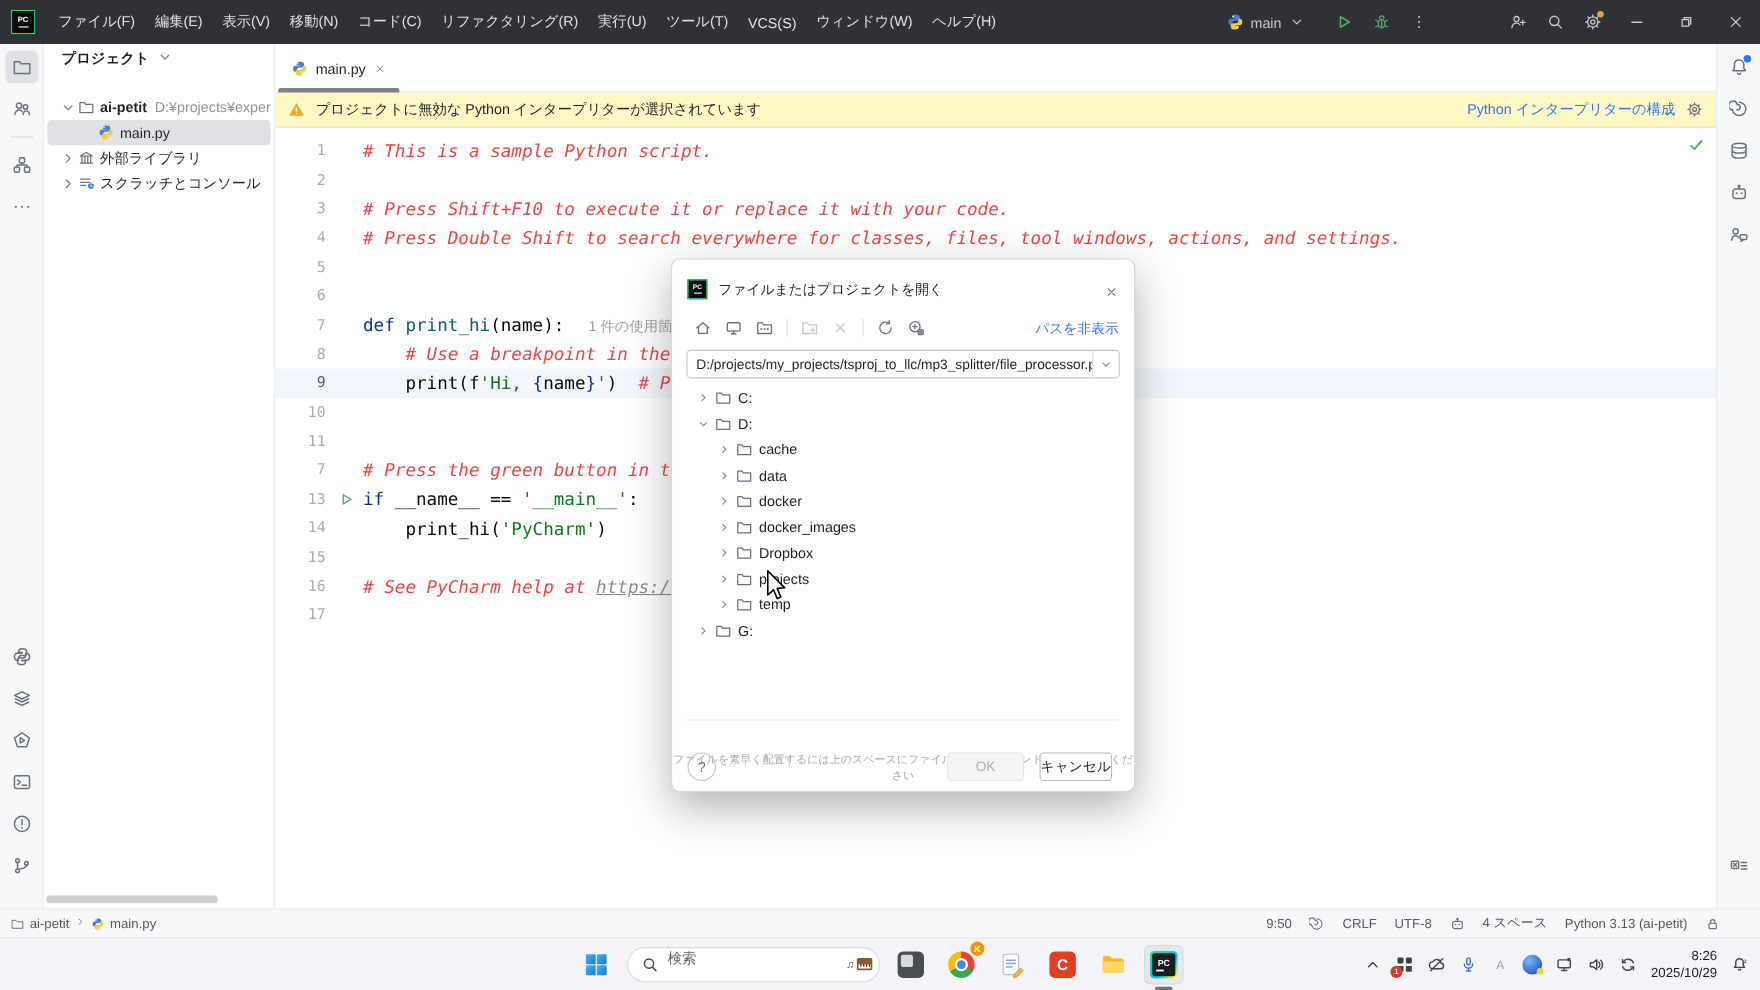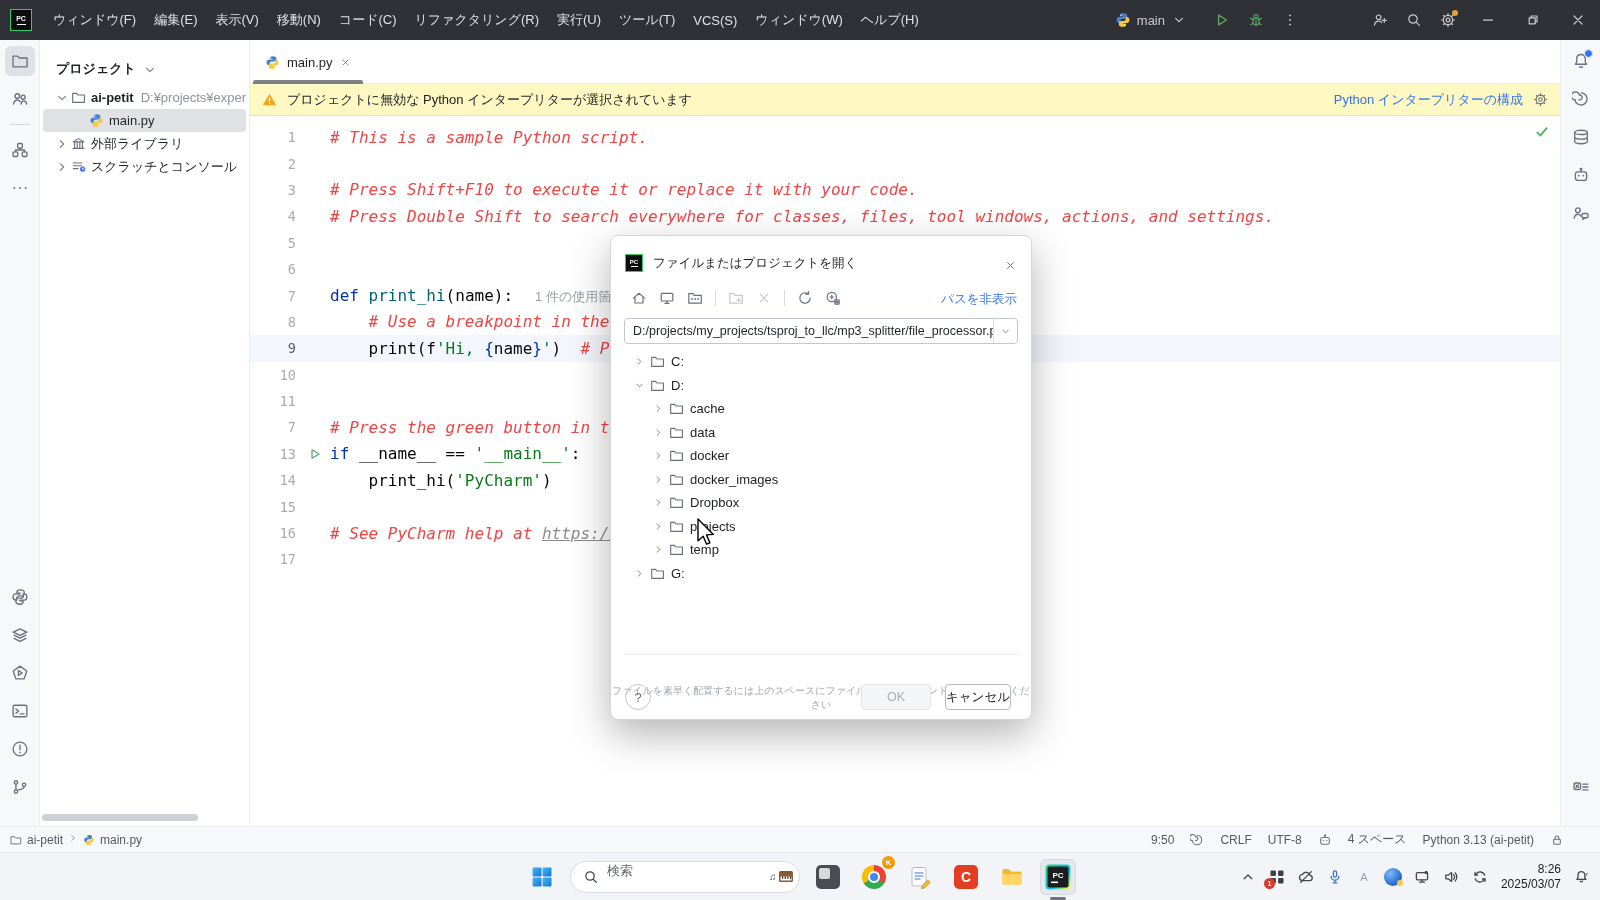--- a/index.html
+++ b/index.html
@@ -25,21 +25,21 @@
   #leftStrip{position:absolute;left:0;top:40px;width:40px;bottom:74px;background:#f7f8fa;border-right:1px solid #ebecf0;display:flex;flex-direction:column;align-items:center;padding:6px 0 24px 0;gap:8px;z-index:2}
   .strip-btn{width:30px;height:30px;border-radius:6px;display:flex;align-items:center;justify-content:center;position:relative;flex:none}
   .strip-btn .ic svg{width:18px;height:18px}
   .strip-btn.active{background:#dfe1e5}
   .strip-btn.hasdot::after{content:'';position:absolute;top:3px;right:3px;width:7px;height:7px;border-radius:50%;background:#3574f0;border:1px solid #f7f8fa}
   .strip-div{width:20px;border-top:1px solid #d3d5db;margin:2px 0;flex:none}
   .strip-sp{flex:1}
 
   
   #projectPanel{position:absolute;left:40px;top:40px;width:210px;bottom:74px;background:#fff;border-right:1px solid #ebecf0;z-index:2;overflow:hidden}
-  .pp-header{height:34px;display:flex;align-items:flex-end;gap:6px;padding-left:16px;font-weight:bold;color:#1f2326;margin-top:4px}
+  .pp-header{height:34px;display:flex;align-items:flex-start;gap:6px;padding-left:16px;font-weight:bold;color:#1f2326;margin-top:4px}
   #ppTree{margin-top:8px}
   .pp-row{height:23px;display:flex;align-items:center;font-size:13px;white-space:nowrap;margin:0 3px;border-radius:4px}
   .pp-row.selected{background:#dfe1e5}
   .pp-row .chev{width:18px;flex:none;display:flex;justify-content:center}
   .pp-row .ic{margin-right:5px;flex:none}
   .pp-row .ic svg{width:15px;height:15px}
   .pp-label{font-weight:bold}
   .pp-row.selected .pp-label,.pp-row.plain .pp-label{font-weight:normal}
   .pp-sub{color:#8f939b;margin-left:7px;overflow:hidden}
   #ppScroll{position:absolute;left:2px;bottom:5px;width:156px;height:7px;border-radius:4px;background:#ced0d6}
@@ -141,21 +141,21 @@
 <body>
 
 <div id="app">
 
   <header id="titlebar">
     <div class="logo">
         <span>PC</span>
         <i></i>
       </div>
     <nav id="menus">
-        <div class="menu-item">ウィンドウ(F)</div>
+        <div class="menu-item">ファイル(F)</div>
         <div class="menu-item">編集(E)</div>
         <div class="menu-item">表示(V)</div>
         <div class="menu-item">移動(N)</div>
         <div class="menu-item">コード(C)</div>
         <div class="menu-item">リファクタリング(R)</div>
         <div class="menu-item">実行(U)</div>
         <div class="menu-item">ツール(T)</div>
         <div class="menu-item">VCS(S)</div>
         <div class="menu-item">ウィンドウ(W)</div>
         <div class="menu-item">ヘルプ(H)</div>
@@ -774,21 +774,21 @@
           </svg>
         </div>
         <div class="tray-btn">
           <svg width="16" height="16" viewBox="0 0 16 16" fill="none" stroke="#43464b" stroke-width="1.3" stroke-linecap="round" stroke-linejoin="round">
             <path d="M12.8 6.2a5 5 0 0 0-8.6-1.4L3 6M3.2 9.8a5 5 0 0 0 8.6 1.4l1.2-1.2"></path>
             <path d="M3 3.4V6h2.6M13 12.6V10h-2.6"></path>
           </svg>
         </div>
         <div class="clock">
           <div>8:26</div>
-          <div>2025/03/07</div>
+          <div>2025/10/29</div>
         </div>
         <div class="tray-btn">
           <svg width="16" height="16" viewBox="0 0 16 16" fill="none" stroke="#43464b" stroke-width="1.3" stroke-linecap="round" stroke-linejoin="round">
             <path d="M7.4 2.6c-2.1 0-3.4 1.5-3.4 3.5v2.5L2.9 10.4h9L10.8 8.6V6.1c0-2-1.3-3.5-3.4-3.5zM6.3 12.2a1.2 1.2 0 0 0 2.2 0"></path>
             <text x="11.3" y="6.5" font-size="5.5" fill="#43464b" stroke="none">z</text>
           </svg>
         </div>
       </div>
   </div>
 

